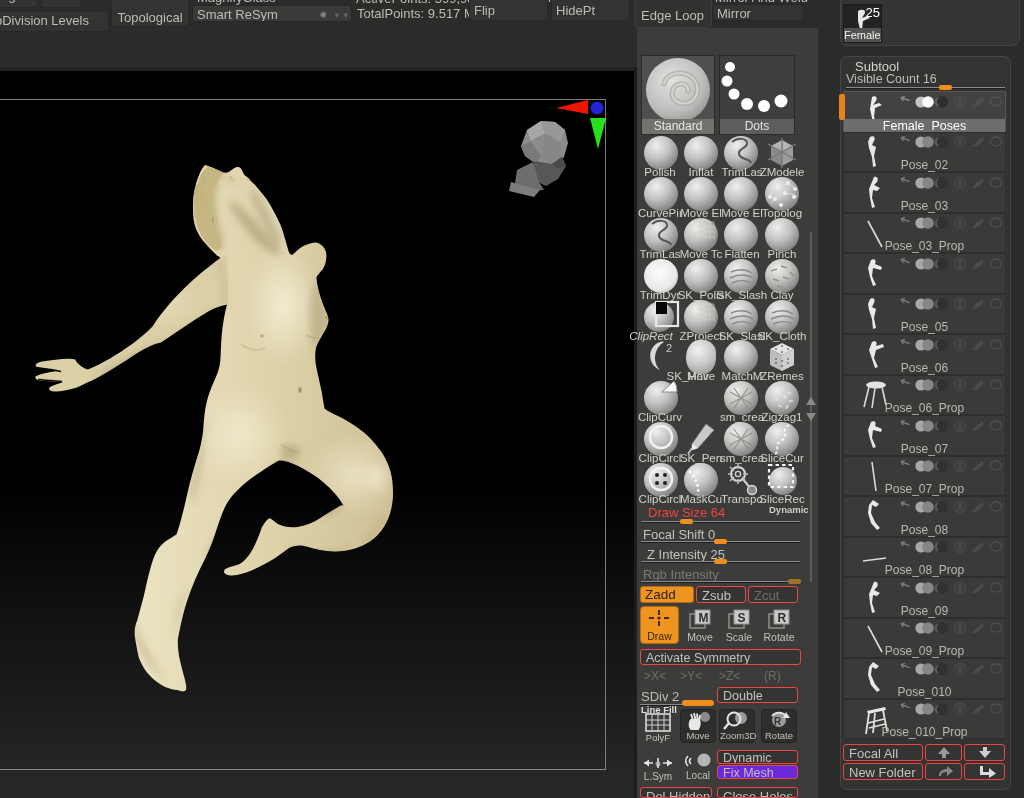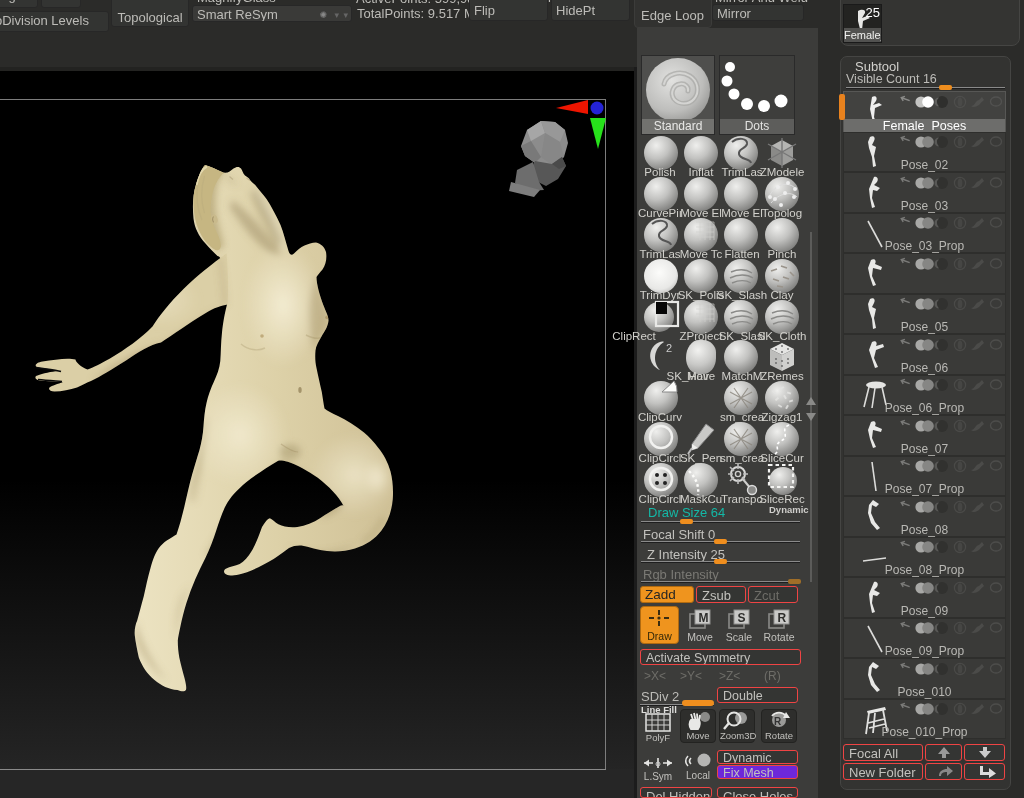--- a/index.html
+++ b/index.html
@@ -350,21 +350,21 @@
 <div class="sph" style="left:765px;top:259px;width:34px;height:34px;"></div>
     <svg class="abs" style="left:765px;top:259px;" width="34" height="34">
       <path d="M6 12 L12 10 M16 7 L22 9 M25 13 L29 17 M8 20 L14 22 M18 18 L24 20 M12 27 L18 28" stroke="#99938a" stroke-width="1.6"></path>
     </svg>
 <div class="bl" style="left:752px;top:289px;width:60px;">Clay</div>
 <div class="sph" style="left:644px;top:302px;width:30px;height:30px;"></div>
     <svg class="abs" style="left:644px;top:300px;" width="36" height="34">
       <rect x="12" y="2" width="22" height="24" fill="none" stroke="#e8e8e6" stroke-width="2.2"></rect>
       <rect x="12" y="2" width="11" height="12" fill="#060606"></rect>
     </svg>
-<div class="bl" style="left:604px;top:330px;width:60px;">ClipRect</div>
+<div class="bl" style="left:621px;top:330px;width:60px;font-style:italic;">ClipRect</div>
 <div class="sph" style="left:684px;top:300px;width:34px;height:34px;"></div>
     <svg class="abs" style="left:684px;top:300px;" width="34" height="34">
       <path d="M12 4 H30 V22 M16 4 V22 M21 4 V22 M26 4 V22 M12 9 H30 M12 14 H30 M12 19 H30" fill="none" stroke="#cfcfcd" stroke-width="0.8" opacity="0.8"></path>
     </svg>
 <div class="bl" style="left:671px;top:330px;width:60px;">ZProject</div>
 <div class="sph" style="left:724px;top:300px;width:34px;height:34px;"></div>
     <svg class="abs" style="left:724px;top:300px;" width="34" height="34">
       <path d="M7 13 C14 10 22 10 28 14 M6 19 C14 15 23 15 29 19 M8 24 C15 21 22 21 27 24" fill="none" stroke="#8a8a88" stroke-width="1.4"></path>
     </svg>
 <div class="bl" style="left:712px;top:330px;width:60px;">SK_Slasl</div>
@@ -471,21 +471,21 @@
 <div class="bl" style="left:712px;top:493px;width:60px;">Transpo</div>
 <div class="sph" style="left:769px;top:467px;width:28px;height:28px;"></div>
     <svg class="abs" style="left:765px;top:463px;" width="36" height="36">
       <rect x="4" y="2" width="24" height="22" fill="none" stroke="#f4f4f2" stroke-width="2.2" stroke-dasharray="3.5 3"></rect>
     </svg>
 <div class="bl" style="left:752px;top:493px;width:60px;">SliceRec</div>
 </div>
 
 <div id="CONTROLS">
 <div class="abs" style="left:769px;top:504px;color:#cfcecb;font-size:9.5px;font-weight:bold;">Dynamic</div>
-<div class="lbl" style="left:648px;top:505px;color:#14b8a6;">Draw Size 64</div>
+<div class="lbl" style="left:648px;top:505px;color:#ef4444;">Draw Size 64</div>
 <div class="track" style="left:641px;top:521px;width:159px;"></div>
 <div class="hdl" style="left:680px;top:519px;background:#ef8e1e;"></div>
 <div class="lbl" style="left:643px;top:527px;color:#c2c1bd;">Focal Shift 0</div>
 <div class="track" style="left:641px;top:541px;width:159px;"></div>
 <div class="hdl" style="left:714px;top:539px;background:#ef8e1e;"></div>
 <div class="lbl" style="left:647px;top:547px;color:#c2c1bd;">Z Intensity 25</div>
 <div class="track" style="left:641px;top:561px;width:159px;"></div>
 <div class="hdl" style="left:714px;top:559px;background:#ef8e1e;"></div>
 <div class="lbl" style="left:643px;top:567px;color:#7a7974;">Rgb Intensity</div>
 <div class="track" style="left:641px;top:581px;width:159px;"></div>

